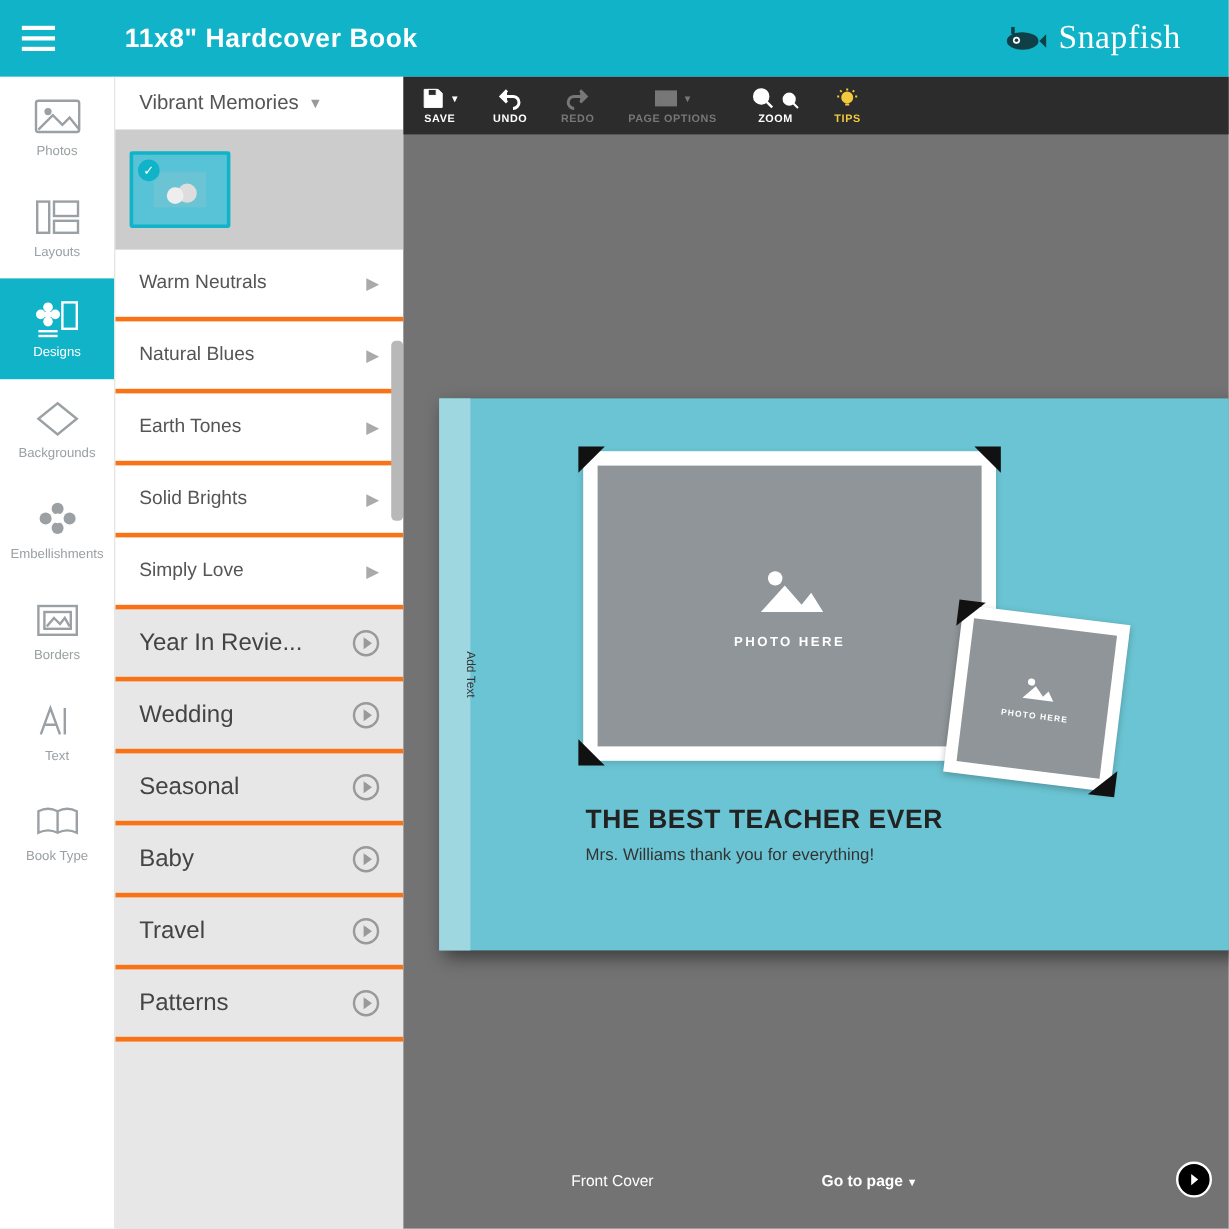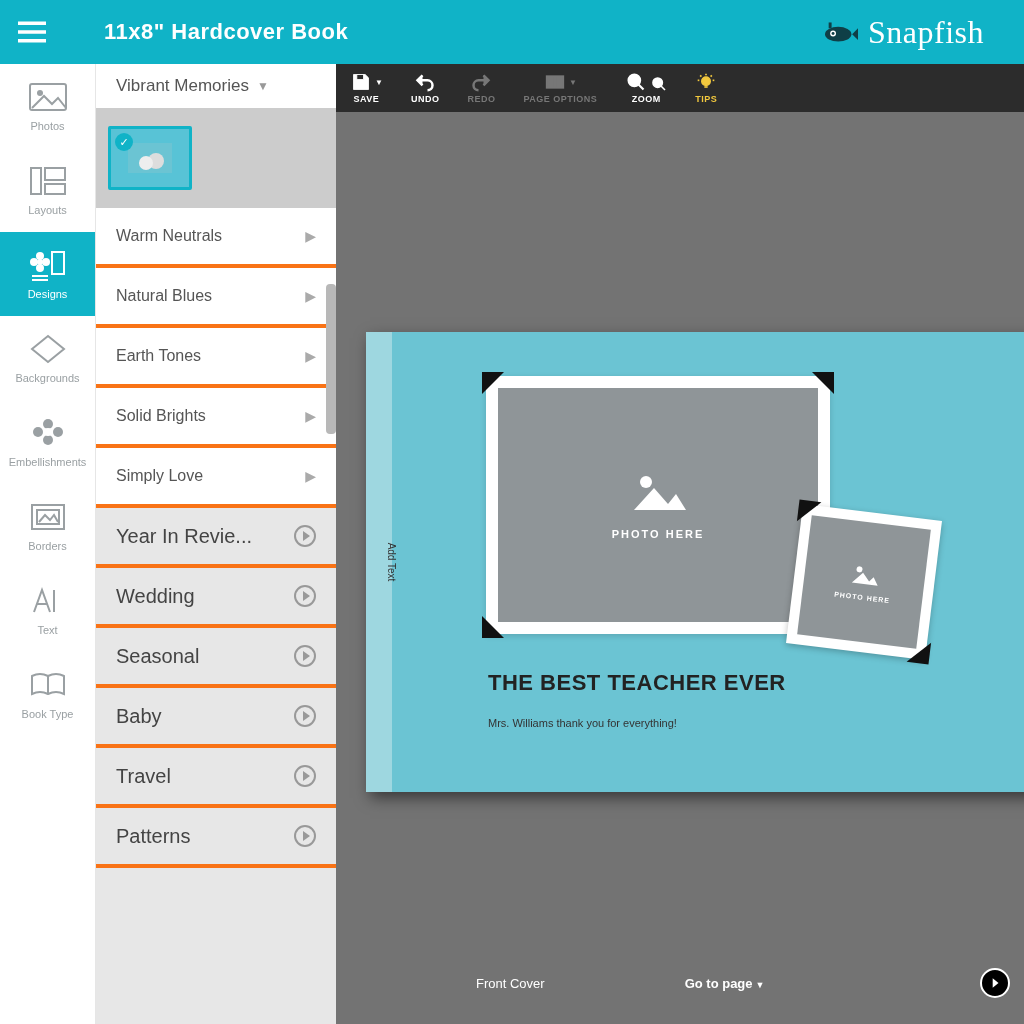--- a/index.html
+++ b/index.html
@@ -4,21 +4,21 @@
 <style>
   * { box-sizing: border-box; margin: 0; padding: 0; }
   html, body { width: 1024px; height: 1024px; font-family: "Helvetica Neue", Arial, sans-serif; overflow: hidden; }
   body { display: flex; flex-direction: column; }
 
   
   .hdr { height: 64px; background: #10b3c7; display: flex; align-items: center; color: #fff; }
   .hamburger { width: 64px; display: flex; align-items: center; justify-content: center; cursor: pointer; }
   .hamburger svg { width: 28px; height: 28px; fill: #fff; }
   .title { font-size: 22px; font-weight: 600; letter-spacing: .5px; margin-left: 40px; }
-  .brand { margin-left: auto; margin-right: 40px; display: flex; align-items: center; gap: 10px; font-size: 32px; font-weight: 400; font-family: Georgia, "Times New Roman", serif; letter-spacing: .5px; }
+  .brand { margin-left: auto; margin-right: 40px; display: flex; align-items: center; gap: 10px; font-size: 28px; font-weight: 400; font-family: Georgia, "Times New Roman", serif; letter-spacing: .5px; }
   .brand svg { width: 44px; height: 26px; fill: #0f3f47; }
 
   
   .main { flex: 1; display: flex; min-height: 0; }
 
   
   .rail { width: 96px; background: #fff; display: flex; flex-direction: column; border-right: 1px solid #e6e6e6; }
   .rail-item { height: 84px; display: flex; flex-direction: column; align-items: center; justify-content: center; gap: 6px; cursor: pointer; color: #9aa0a3; }
   .rail-item.active { background: #10b3c7; color: #fff; }
   .rail-item svg { width: 40px; height: 34px; stroke: currentColor; fill: none; stroke-width: 2; }
@@ -67,21 +67,21 @@
   .corner { position: absolute; width: 0; height: 0; }
   .corner.tl { top:-4px; left:-4px; border-right:22px solid transparent; border-top:22px solid #111; }
   .corner.tr { top:-4px; right:-4px; border-left:22px solid transparent; border-top:22px solid #111; }
   .corner.bl { bottom:-4px; left:-4px; border-right:22px solid transparent; border-bottom:22px solid #111; }
   .corner.br { bottom:-4px; right:-4px; border-left:22px solid transparent; border-bottom:22px solid #111; }
   .ph-label { color:#fff; font-size:11px; letter-spacing:2px; font-weight:600; }
   .ph-small .ph-label { font-size:7px; letter-spacing:1px; }
   .ph-icon svg { fill:#fff; }
 
   .book-title { position:absolute; left:122px; top:338px; color:#222; font-size:22px; font-weight:700; letter-spacing:.5px; }
-  .book-sub   { position:absolute; left:122px; top:385px; color:#333; font-size:11px; }
+  .book-sub   { position:absolute; left:122px; top:372px; color:#333; font-size:14px; }
 
   
   .pg-nav { position:absolute; bottom:26px; left:0; right:0; display:flex; align-items:center; color:#fff; font-size:13px; }
   .pg-nav .fc { margin-left:140px; }
   .pg-nav .goto { margin-left:140px; cursor:pointer; font-weight:600; }
   .pg-nav .next { margin-left:auto; margin-right:14px; width:30px; height:30px; border-radius:50%; background:#000; border:2px solid #fff; display:flex; align-items:center; justify-content:center; cursor:pointer; }
   .pg-nav .next svg { width:14px; height:14px; fill:#fff; }
 </style>
 </head>
 <body>

